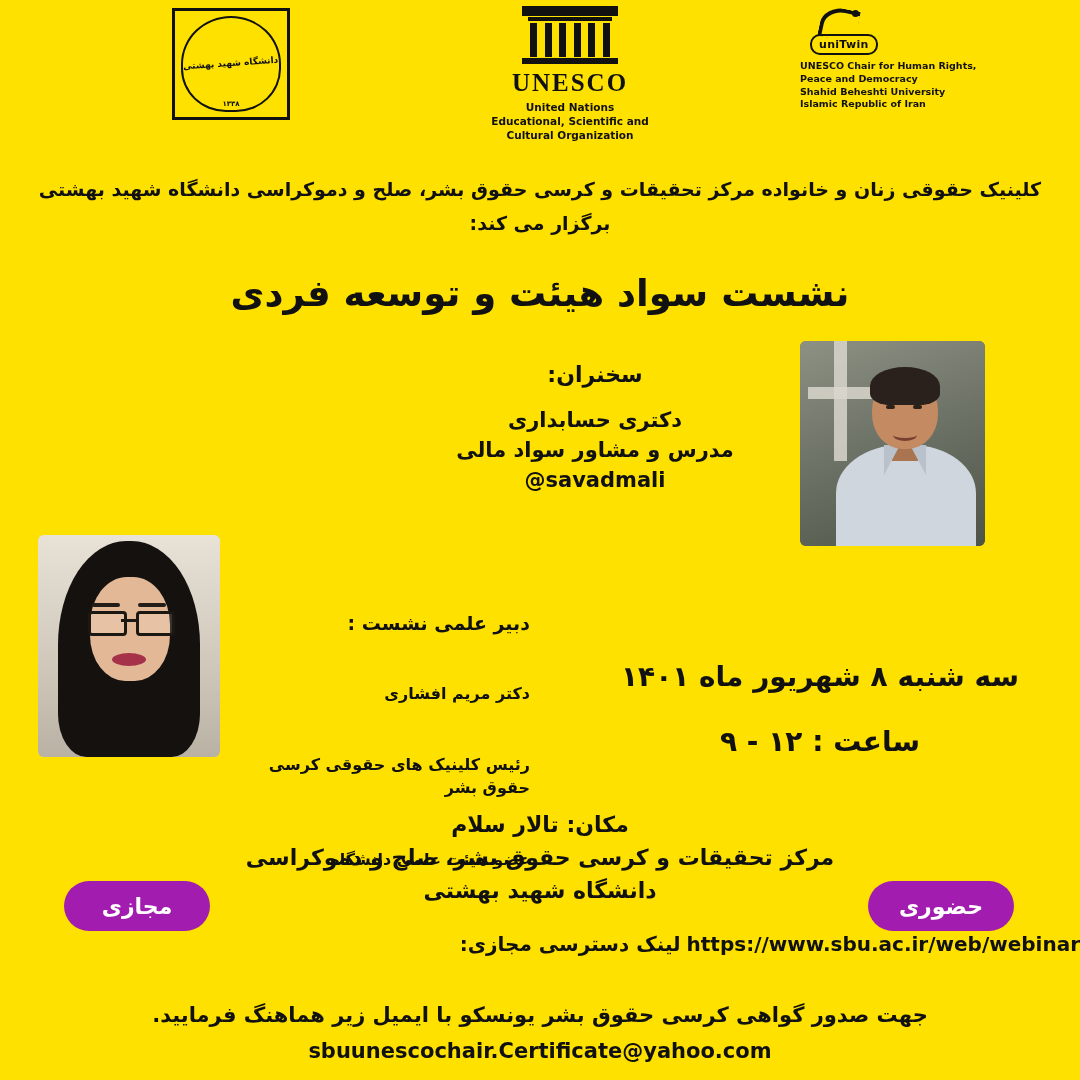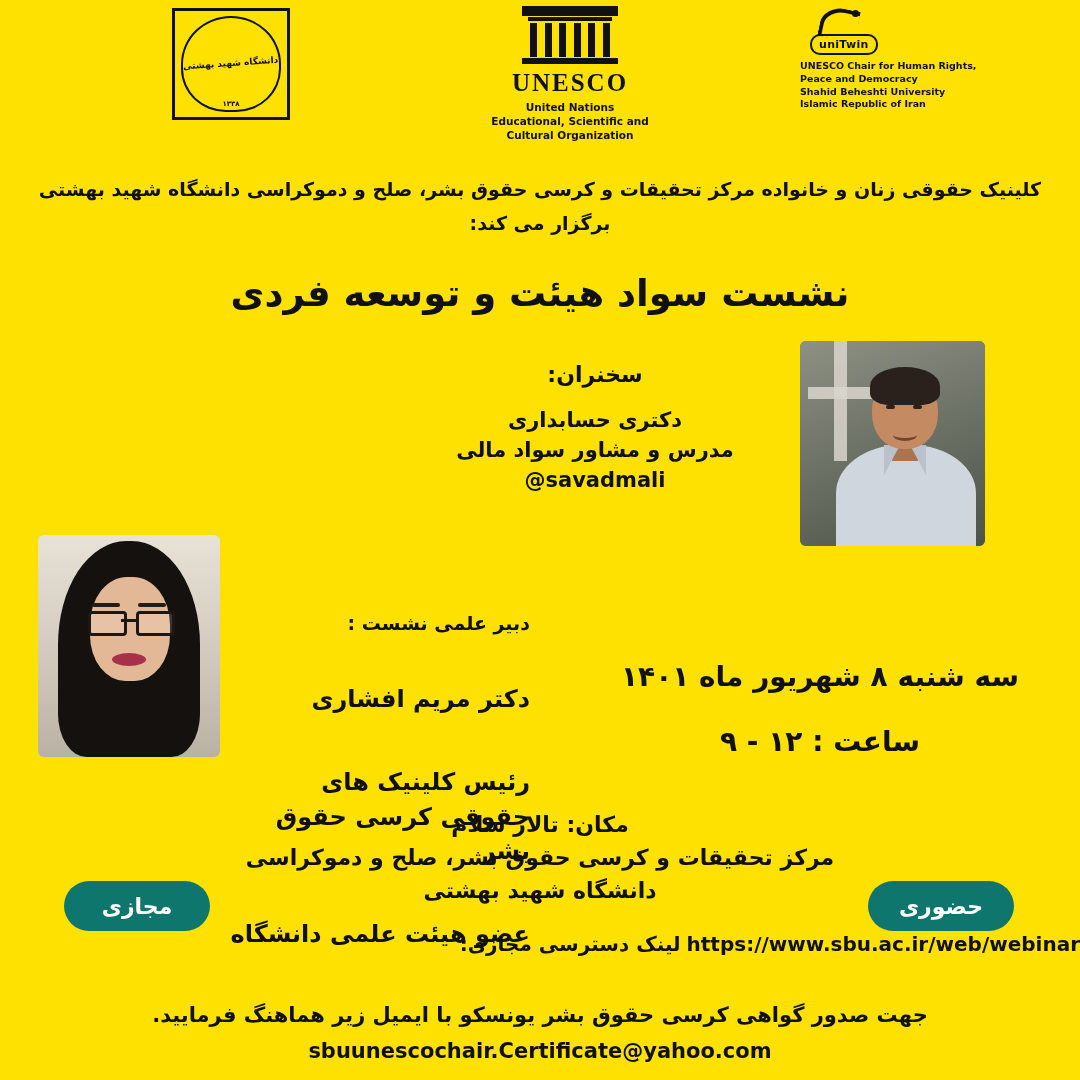--- a/index.html
+++ b/index.html
@@ -443,21 +443,21 @@
     width: 300px;
     text-align: right;
     direction: rtl;
   }
   .secretary .lbl {
     font-size: 19px;
     font-weight: bold;
     margin-bottom: 20px;
   }
   .secretary .line {
-    font-size: 24px;
+    font-size: 16px;
     font-weight: bold;
     line-height: 1.45;
     margin-top: 48px;
   }
 
   
   .datetime {
     position: absolute;
     top: 660px;
     left: 620px;
@@ -484,21 +484,21 @@
     text-align: center;
     font-size: 22px;
     font-weight: bold;
     line-height: 1.5;
     direction: rtl;
   }
 
   
   .badge {
     position: absolute;
-    background: #0f766e;
+    background: #a21caf;
     color: #ffffff;
     border-radius: 26px;
     font-size: 22px;
     font-weight: bold;
     display: flex;
     align-items: center;
     justify-content: center;
   }
   .badge.virtual {
     left: 64px;

